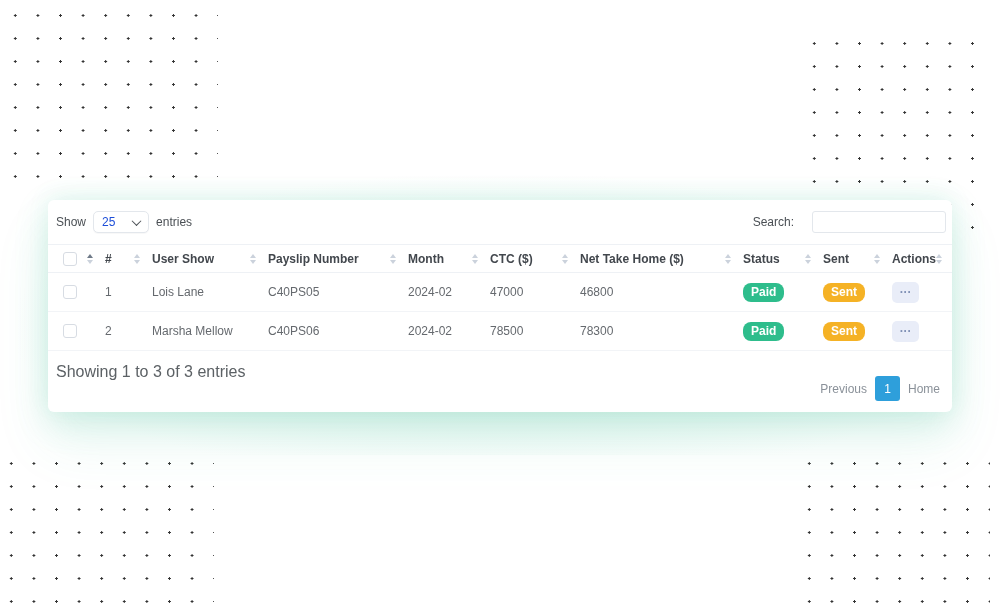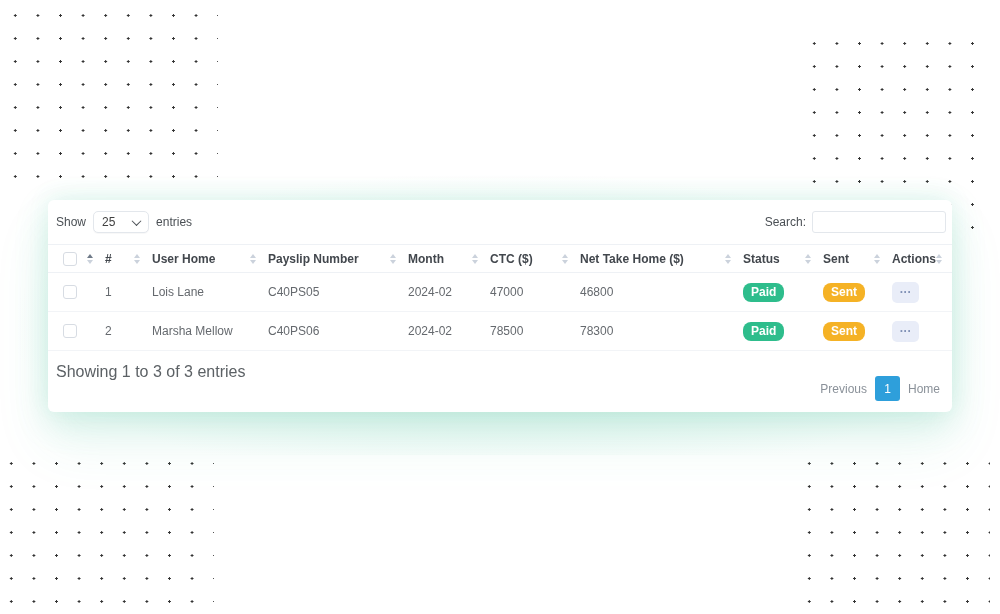--- a/index.html
+++ b/index.html
@@ -23,27 +23,27 @@
     background:#ffffff; border-radius:6px;
     box-shadow: 0 10px 34px rgba(63,189,151,0.20), 0 -6px 22px rgba(63,189,151,0.08),
                 0 30px 55px rgba(63,189,151,0.10); }
 
   
   .controls { position:absolute; top:10px; left:8px; right:6px; height:24px;
     display:flex; align-items:center; font-size:12px; color:#4a4f54; }
   .show-group { display:flex; align-items:center; gap:7px; }
   .select-box { width:56px; height:22px; border:1px solid #e3e7ec; border-radius:5px;
     background:#fff; display:flex; align-items:center; justify-content:space-between;
-    padding:0 8px; cursor:pointer; color:#404040; box-shadow:0 1px 1px rgba(0,0,0,0.03); }
+    padding:0 8px; cursor:pointer; color:#1d4ed8; box-shadow:0 1px 1px rgba(0,0,0,0.03); }
   .chev { width:7px; height:7px; border-right:1.6px solid #4a4f54; border-bottom:1.6px solid #4a4f54;
     transform:rotate(45deg) translate(-1px,-1px); }
   .btn-group { display:flex; gap:7px; margin-left:64px; }
   .btn-green { border:none; background:#3abb82; color:#fff; font-family:inherit;
     font-size:10.5px; font-weight:bold; padding:4px 9px; border-radius:4px; cursor:pointer; }
-  .search-group { margin-left:auto; display:flex; align-items:center; gap:6px; color:#4a4f54; }
+  .search-group { margin-left:auto; display:flex; align-items:center; gap:18px; color:#4a4f54; }
   .search-input { width:134px; height:22px; border:1px solid #e3e7ec; border-radius:3px;
     font-family:inherit; font-size:12px; padding:0 6px; outline:none; }
 
   
   .tbl-wrap { position:absolute; top:44px; left:0; width:100%; }
   table { width:100%; border-collapse:collapse; table-layout:fixed; font-size:12px; }
   thead th { border-top:1px solid #eef1f5; border-bottom:1px solid #eef1f5; height:28px;
     font-weight:bold; color:#42474d; text-align:left; cursor:pointer; }
   tbody td { height:39px; border-bottom:1px solid #f2f4f7; color:#65696e; }
   .th-inner { display:flex; align-items:center; justify-content:space-between; padding-right:12px; }
@@ -135,21 +135,21 @@
               <div class="th-inner">
             <span>#</span>
             <span class="sort">
                   <i class="tri-up"></i>
                   <i class="tri-dn"></i>
                 </span>
               </div>
             </th>
           <th>
               <div class="th-inner">
-            <span>User Home</span>
+            <span>User Show</span>
             <span class="sort">
                   <i class="tri-up"></i>
                   <i class="tri-dn"></i>
                 </span>
               </div>
             </th>
           <th>
               <div class="th-inner">
             <span>Payslip Number</span>
             <span class="sort">

